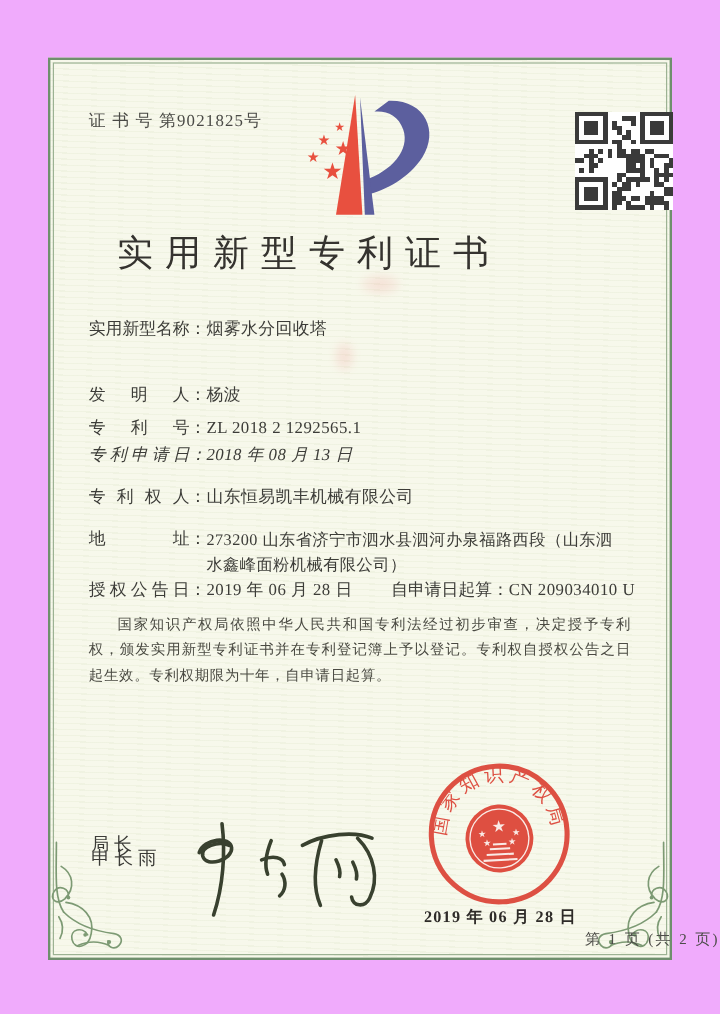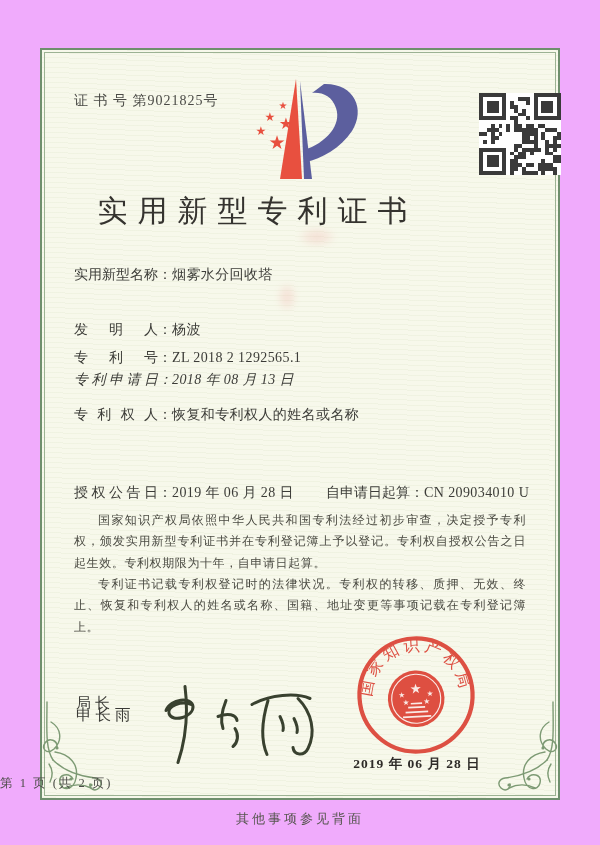--- a/index.html
+++ b/index.html
@@ -26,21 +26,21 @@
              color:#4a4a42;letter-spacing:.6px;}
   #body-text p{margin:0;text-indent:2em;}
   
   #director-title{left:76px;top:694px;font-size:15px;letter-spacing:4px;color:#3b3b37;}
   #director-name{left:76px;top:705px;font-size:15.5px;letter-spacing:4px;color:#3b3b37;}
   #signature{left:140px;top:676px;width:190px;height:96px;}
   
   #seal{left:350px;top:629px;width:132px;height:132px;transform:rotate(-3deg);opacity:.93;}
   #seal-date{left:344px;top:755px;width:146px;text-align:center;font-size:13.5px;font-weight:bold;
              color:#2e2b28;letter-spacing:1px;}
-  #page-num{left:0;top:775px;width:600px;text-align:left;font-size:12.5px;color:#4c4c48;letter-spacing:2px;}
+  #page-num{left:0;top:775px;width:600px;text-align:right;font-size:12.5px;color:#4c4c48;letter-spacing:2px;}
   #back-note{left:0;top:810px;width:600px;text-align:center;font-size:13px;color:#55554e;letter-spacing:3px;}
   .corner{width:64px;height:98px;}
   #corner-left{left:41px;top:700px;}
   #corner-right{left:495px;top:700px;transform:scaleX(-1);}
   .stain{border-radius:50%;filter:blur(3px);opacity:.3;background:radial-gradient(#f0a5a0,rgba(240,165,160,0));}
 </style>
 </head>
 <body>
 
 <div id="page">
@@ -128,32 +128,34 @@
   <div class="abs frow" style="top:299px;margin-top:20px;">
     <span class="f-label">发明人</span><span class="f-colon">：</span><span class="f-value">杨波</span>
   </div>
   <div class="abs frow" style="top:347px;">
     <span class="f-label">专利号</span><span class="f-colon">：</span><span class="f-value">ZL 2018 2 1292565.1</span>
   </div>
   <div class="abs frow" style="top:369px;font-style:italic;">
     <span class="f-label">专利申请日</span><span class="f-colon">：</span><span class="f-value">2018 年 08 月 13 日</span>
   </div>
   <div class="abs frow" style="top:404px;">
-    <span class="f-label">专利权人</span><span class="f-colon">：</span><span class="f-value">恢复和专利权人的姓名或名称</span>
+    <span class="f-label">专利权人</span><span class="f-colon">：</span><span class="f-value">山东恒易凯丰机械有限公司</span>
+  </div>
+  <div class="abs frow" style="top:439px;">
+    <span class="f-label">地址</span><span class="f-colon">：</span><span class="f-value wide">273200 山东省济宁市泗水县泗河办泉福路西段（山东泗水鑫峰面粉机械有限公司）</span>
   </div>
   <div class="abs frow" style="top:482px;">
     <span class="f-label">授权公告日</span><span class="f-colon">：</span><span class="f-value">2019 年 06 月 28 日</span>
     <span class="pair2">
       <span class="f-label">自申请日起算</span><span class="f-colon">：</span><span class="f-value">CN 209034010 U</span>
     </span>
   </div>
 
   <div id="body-text" class="abs">
     <p>国家知识产权局依照中华人民共和国专利法经过初步审查，决定授予专利权，颁发实用新型专利证书并在专利登记簿上予以登记。专利权自授权公告之日起生效。专利权期限为十年，自申请日起算。</p>
-    <p>专利证书记载专利权登记时的法律状况。专利权的转移、质押、无效、终止、恢复和专利权人的姓名或名称、国籍、地址变更等事项记载在专利登记簿上。</p>
   </div>
 
   <div id="director-title" class="abs">局长</div>
   <div id="director-name" class="abs">申长雨</div>
   <svg id="signature" class="abs" viewBox="0 0 190 95">
     <g fill="none" stroke="#39412f" stroke-width="3" stroke-linecap="round" stroke-linejoin="round">
       <path d="M26,34 C30,22 52,20 53,30 C54,40 32,47 29,37 C27,29 42,24 51,28"></path>
       <path d="M45,10 C48,34 46,62 38,86"></path>
       <path d="M86,24 C82,34 80,44 83,52"></path>
       <path d="M78,40 C88,36 96,38 97,44"></path>
@@ -188,15 +190,14 @@
         <path d="M64,79 h12"></path>
           <path d="M61,83 h18"></path>
           <path d="M58,88 h24"></path>
           <path d="M55,93 h30"></path>
       </g>
     </g>
   </svg>
   <div id="seal-date" class="abs">2019 年 06 月 28 日</div>
 
   <div id="page-num" class="abs">第 1 页 (共 2 页)</div>
-  <div id="back-note" class="abs">其他事项参见背面</div>
 
 </div>
 
 </body></html>

